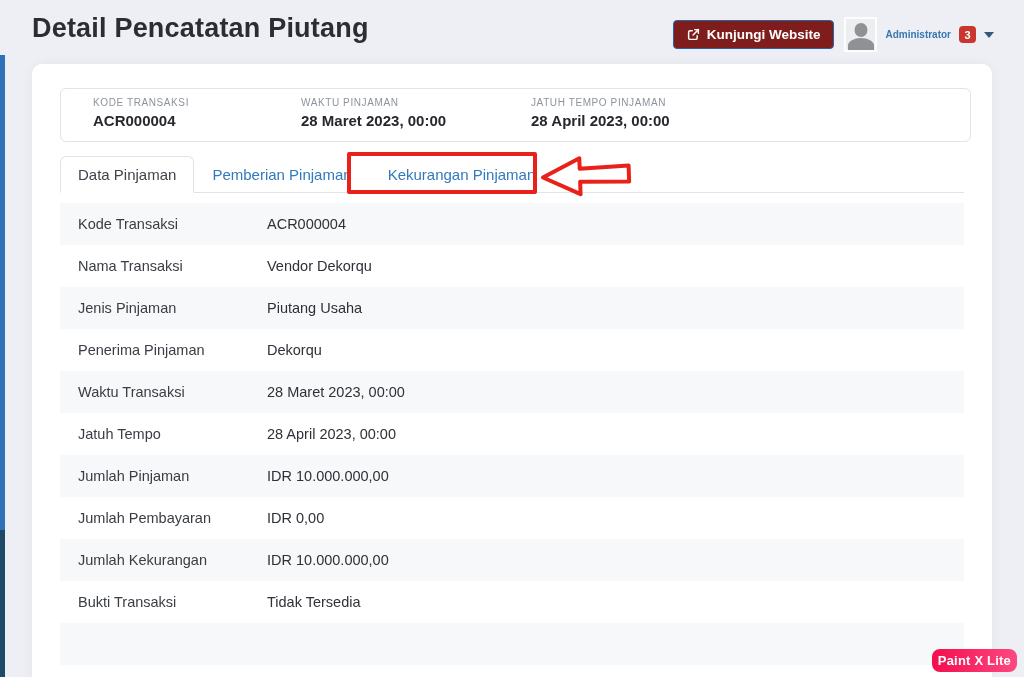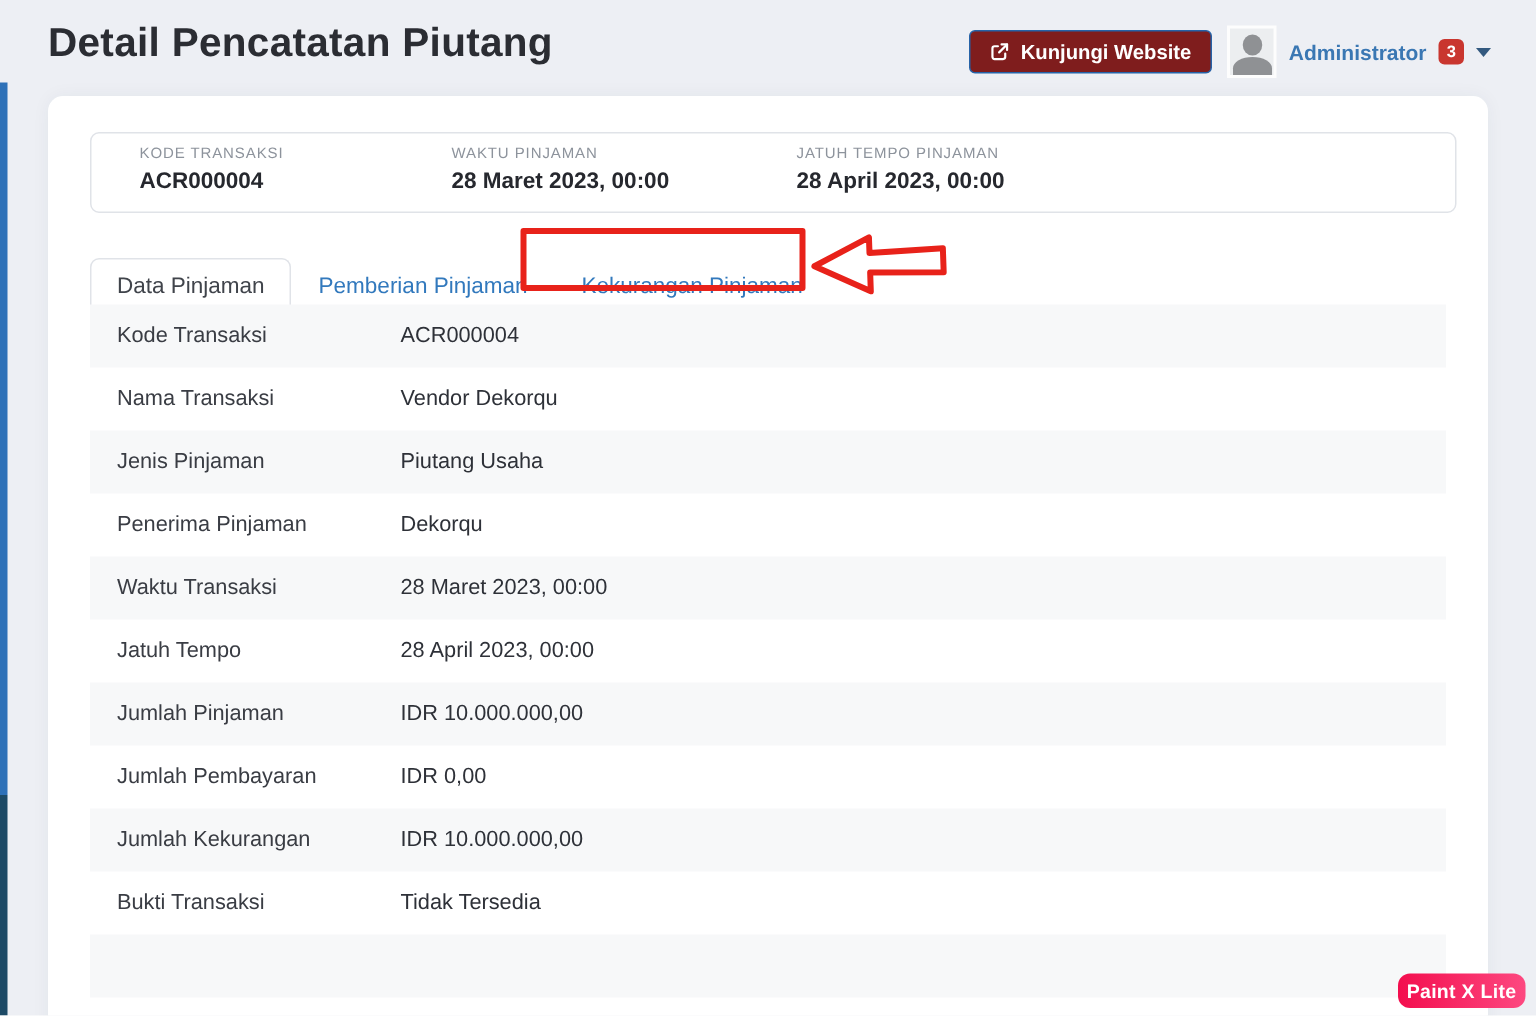--- a/index.html
+++ b/index.html
@@ -23,21 +23,21 @@
   .visit-btn {
     display:flex; align-items:center; gap:7px;
     background:#7f1d1d; color:#fff; border:1px solid #2663a8; border-radius:4px;
     height:29px; padding:0 13px; font-size:13.5px; font-weight:bold; cursor:pointer;
     font-family:"Liberation Sans", sans-serif;
   }
   .user-menu { display:flex; align-items:center; gap:8px; cursor:pointer; }
   .avatar { width:33px; height:35px; background:#eceef0; border:2px solid #fdfdfd; position:relative; overflow:hidden; }
   .avatar .head { position:absolute; top:4px; left:50%; transform:translateX(-50%); width:13px; height:14px; border-radius:50%; background:#8f9194; }
   .avatar .torso { position:absolute; bottom:-3px; left:50%; transform:translateX(-50%); width:26px; height:15px; border-radius:50% 50% 0 0; background:#8f9194; }
-  .admin-name { color:#3a77b3; font-size:14px; font-weight:bold; }
+  .admin-name { color:#3a77b3; font-size:10px; font-weight:bold; }
   .badge { min-width:17px; height:17px; background:#c9362f; border-radius:4px; color:#fff; font-size:11px; font-weight:bold; display:flex; align-items:center; justify-content:center; padding:0 4px; }
   .caret { width:0; height:0; border-left:5px solid transparent; border-right:5px solid transparent; border-top:6px solid #33597f; }
 
   
   .card {
     position:absolute; left:32px; top:64px; width:960px; height:636px;
     background:#fff; border-radius:10px 10px 0 0;
     box-shadow:0 0 12px rgba(40,50,70,.05);
   }
 
@@ -48,21 +48,21 @@
     display:grid; grid-template-columns:208px 230px 230px 1fr;
     padding:8px 0 0 32px;
   }
   .sum-label { font-size:10px; color:#8d939c; letter-spacing:.6px; margin-bottom:4px; }
   .sum-value { font-size:15px; color:#26282e; font-weight:600; }
 
   
   .tabbar { position:absolute; left:28px; top:92px; width:904px; display:flex; border-bottom:1px solid #e0e3e8; }
   .tab {
     padding:9px 17px; font-size:15px; color:#3279bd; cursor:pointer;
-    border:1px solid transparent; margin-bottom:-1px; border-radius:6px 6px 0 0; white-space:nowrap;margin-top:16px;
+    border:1px solid transparent; margin-bottom:-1px; border-radius:6px 6px 0 0; white-space:nowrap;
   }
   .tab.active { background:#fff; border-color:#e0e3e8 #e0e3e8 #fff; color:#40444b; }
 
   
   .rows { position:absolute; left:28px; top:139px; width:904px; }
   .drow { height:42px; position:relative; display:flex; align-items:center; font-size:14.5px; }
   .rows > .drow:nth-child(odd) { background:#f7f8f9; } 
   .rows::after { content:""; display:block; height:42px; background:#f7f8f9; }
   .dlabel { position:absolute; left:18px; color:#3a3d44; }
   .dvalue { position:absolute; left:207px; color:#2e3138; }

